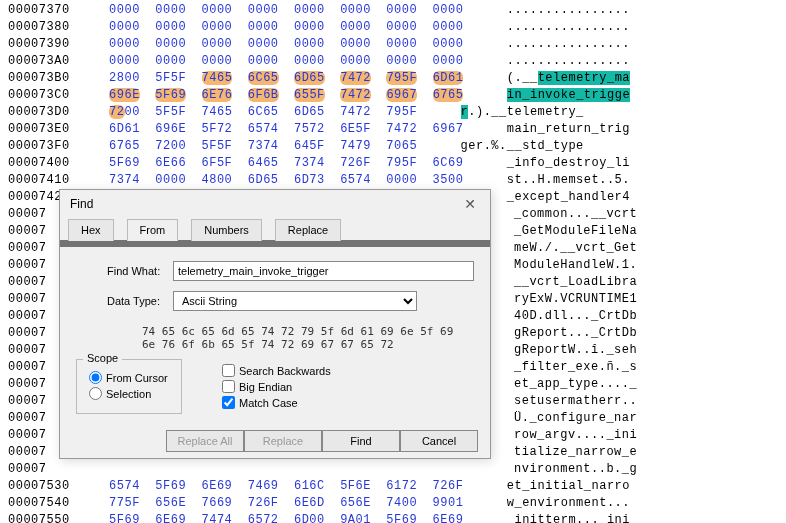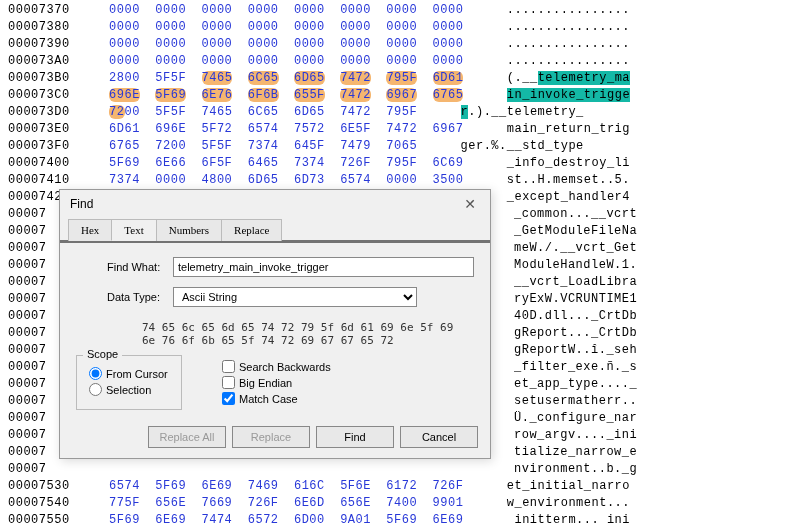--- a/index.html
+++ b/index.html
@@ -43,23 +43,22 @@
     padding: 6px 10px;
     font-size: 12px;
     display: flex;
     justify-content: space-between;
     align-items: center;
   }
   .dialog-close { cursor: pointer; font-size: 14px; color: #555; padding: 0 4px; }
   .tabs {
     display: flex;
     padding: 0 8px;
-    border-bottom: 3px solid #737373;
-    gap: 0;
-    font-family: Liberation Serif, serif;
+    border-bottom: 7px solid #737373;
+    gap: 14px;
   }
   .tab {
     padding: 4px 12px;
     border: 1px solid #bbb;
     border-bottom: none;
     background: #e8e8e8;
     cursor: pointer;
     margin-right: -1px;
     position: relative;
     top: 1px;
@@ -101,21 +100,20 @@
     left: 6px;
     background: #f0f0f0;
     padding: 0 4px;
     font-size: 11px;
   }
   .scope-group label, .check-col label { display: flex; align-items: center; gap: 4px; margin: 3px 0; cursor: pointer; }
   .check-col { padding-top: 2px; }
   .dialog-buttons {
     display: flex;
     justify-content: flex-end;
-    gap: 6px;
     padding: 8px 12px;
   }
   .dialog-buttons button {
     width: 78px;
     height: 22px;
     border: 1px solid #888;
     background: #e8e8e8;
     cursor: pointer;
     font-size: 11px;
   }
@@ -130,21 +128,21 @@
 
 <div class="hex-view" id="hexview"><div class="hex-row"><span class="addr">00007370</span><span class="hex-bytes">   0000  0000  0000  0000  0000  0000  0000  0000  </span><span class="ascii">................</span></div><div class="hex-row"><span class="addr">00007380</span><span class="hex-bytes">   0000  0000  0000  0000  0000  0000  0000  0000  </span><span class="ascii">................</span></div><div class="hex-row"><span class="addr">00007390</span><span class="hex-bytes">   0000  0000  0000  0000  0000  0000  0000  0000  </span><span class="ascii">................</span></div><div class="hex-row"><span class="addr">000073A0</span><span class="hex-bytes">   0000  0000  0000  0000  0000  0000  0000  0000  </span><span class="ascii">................</span></div><div class="hex-row"><span class="addr">000073B0</span><span class="hex-bytes">   2800  5F5F  <span class="hl">7465</span>  <span class="hl">6C65</span>  <span class="hl">6D65</span>  <span class="hl">7472</span>  <span class="hl">795F</span>  <span class="hl">6D61</span>  </span><span class="ascii">(.__<span class="hl">telemetry_ma</span></span></div><div class="hex-row"><span class="addr">000073C0</span><span class="hex-bytes">   <span class="hl">696E</span>  <span class="hl">5F69</span>  <span class="hl">6E76</span>  <span class="hl">6F6B</span>  <span class="hl">655F</span>  <span class="hl">7472</span>  <span class="hl">6967</span>  <span class="hl">6765</span>  </span><span class="ascii"><span class="hl">in_invoke_trigge</span></span></div><div class="hex-row"><span class="addr">000073D0</span><span class="hex-bytes">   <span class="hl">72</span>00  5F5F  7465  6C65  6D65  7472  795F  </span><span class="ascii"><span class="hl">r</span>.).__telemetry_</span></div><div class="hex-row"><span class="addr">000073E0</span><span class="hex-bytes">   6D61  696E  5F72  6574  7572  6E5F  7472  6967  </span><span class="ascii">main_return_trig</span></div><div class="hex-row"><span class="addr">000073F0</span><span class="hex-bytes">   6765  7200  5F5F  7374  645F  7479  7065  </span><span class="ascii">ger.%.__std_type</span></div><div class="hex-row"><span class="addr">00007400</span><span class="hex-bytes">   5F69  6E66  6F5F  6465  7374  726F  795F  6C69  </span><span class="ascii">_info_destroy_li</span></div><div class="hex-row"><span class="addr">00007410</span><span class="hex-bytes">   7374  0000  4800  6D65  6D73  6574  0000  3500  </span><span class="ascii">st..H.memset..5.</span></div><div class="hex-row"><span class="addr">00007420</span><span class="hex-bytes">   5F65  7863  6570  745F  6861  6E64  6C65  7234  </span><span class="ascii">_except_handler4</span></div><div class="hex-row"><span class="addr">00007</span><span class="hex-bytes"><span style="display: inline-block; width: 400px; text-align: right;">4</span></span><span class="ascii">_common...__vcrt</span></div><div class="hex-row"><span class="addr">00007</span><span class="hex-bytes"><span style="display: inline-block; width: 400px; text-align: right;">1</span></span><span class="ascii">_GetModuleFileNa</span></div><div class="hex-row"><span class="addr">00007</span><span class="hex-bytes"><span style="display: inline-block; width: 400px; text-align: right;">4</span></span><span class="ascii">meW./.__vcrt_Get</span></div><div class="hex-row"><span class="addr">00007</span><span class="hex-bytes"><span style="display: inline-block; width: 400px; text-align: right;"></span></span><span class="ascii">ModuleHandleW.1.</span></div><div class="hex-row"><span class="addr">00007</span><span class="hex-bytes"><span style="display: inline-block; width: 400px; text-align: right;">1</span></span><span class="ascii">__vcrt_LoadLibra</span></div><div class="hex-row"><span class="addr">00007</span><span class="hex-bytes"><span style="display: inline-block; width: 400px; text-align: right;">1</span></span><span class="ascii">ryExW.VCRUNTIME1</span></div><div class="hex-row"><span class="addr">00007</span><span class="hex-bytes"><span style="display: inline-block; width: 400px; text-align: right;">2</span></span><span class="ascii">40D.dll..._CrtDb</span></div><div class="hex-row"><span class="addr">00007</span><span class="hex-bytes"><span style="display: inline-block; width: 400px; text-align: right;">2</span></span><span class="ascii">gReport..._CrtDb</span></div><div class="hex-row"><span class="addr">00007</span><span class="hex-bytes"><span style="display: inline-block; width: 400px; text-align: right;">8</span></span><span class="ascii">gReportW..î._seh</span></div><div class="hex-row"><span class="addr">00007</span><span class="hex-bytes"><span style="display: inline-block; width: 400px; text-align: right;">3</span></span><span class="ascii">_filter_exe.ñ._s</span></div><div class="hex-row"><span class="addr">00007</span><span class="hex-bytes"><span style="display: inline-block; width: 400px; text-align: right;">F</span></span><span class="ascii">et_app_type...._</span></div><div class="hex-row"><span class="addr">00007</span><span class="hex-bytes"><span style="display: inline-block; width: 400px; text-align: right;"></span></span><span class="ascii">setusermatherr..</span></div><div class="hex-row"><span class="addr">00007</span><span class="hex-bytes"><span style="display: inline-block; width: 400px; text-align: right;">2</span></span><span class="ascii">Ü._configure_nar</span></div><div class="hex-row"><span class="addr">00007</span><span class="hex-bytes"><span style="display: inline-block; width: 400px; text-align: right;">9</span></span><span class="ascii">row_argv...._ini</span></div><div class="hex-row"><span class="addr">00007</span><span class="hex-bytes"><span style="display: inline-block; width: 400px; text-align: right;">5</span></span><span class="ascii">tialize_narrow_e</span></div><div class="hex-row"><span class="addr">00007</span><span class="hex-bytes"><span style="display: inline-block; width: 400px; text-align: right;"></span></span><span class="ascii">nvironment..b._g</span></div><div class="hex-row"><span class="addr">00007530</span><span class="hex-bytes">   6574  5F69  6E69  7469  616C  5F6E  6172  726F  </span><span class="ascii">et_initial_narro</span></div><div class="hex-row"><span class="addr">00007540</span><span class="hex-bytes">   775F  656E  7669  726F  6E6D  656E  7400  9901  </span><span class="ascii">w_environment...</span></div><div class="hex-row"><span class="addr">00007550</span><span class="hex-bytes">   5F69  6E69  7474  6572  6D00  9A01  5F69  6E69  </span><span class="ascii">_initterm..._ini</span></div></div>
 
 <div class="dialog">
   <div class="dialog-title">
     <span>Find</span>
     <span class="dialog-close">✕</span>
   </div>
   <div class="tabs">
     <div class="tab">Hex</div>
-    <div class="tab active">Text</div>
+    <div class="tab active">From</div>
     <div class="tab">Numbers</div>
     <div class="tab">Replace</div>
   </div>
   <div class="dialog-body">
     <div class="form-row">
       <label>Find What:</label>
       <input type="text" value="telemetry_main_invoke_trigger" style="">
     </div>
     <div class="form-row">
       <label>Data Type:</label>

